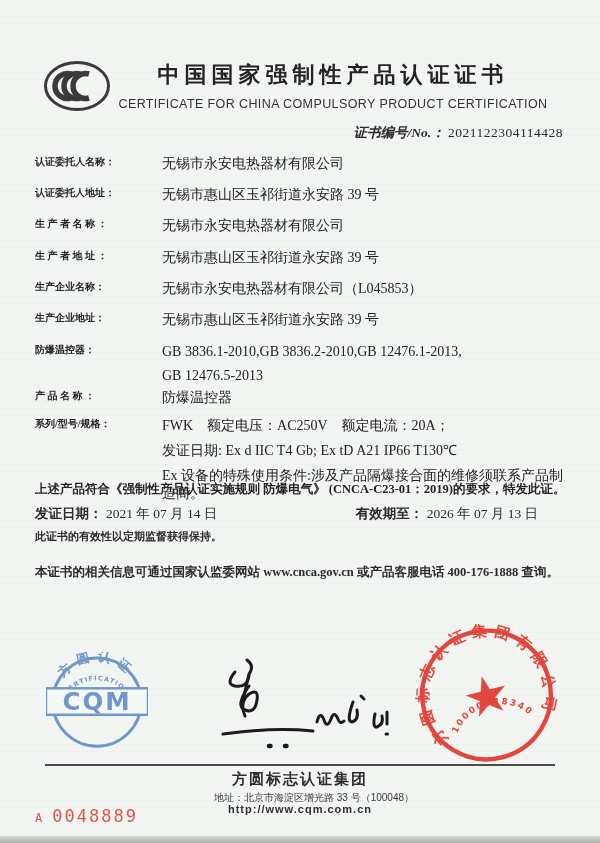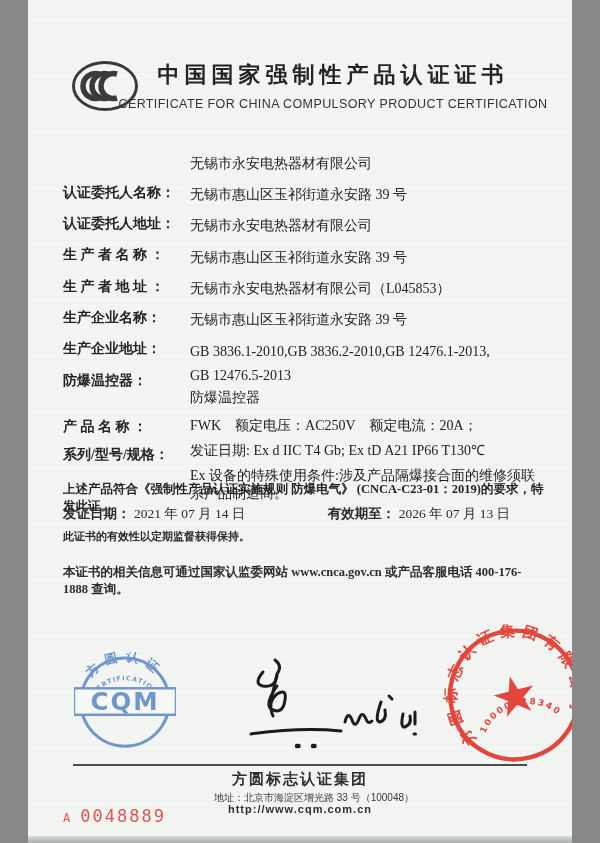--- a/index.html
+++ b/index.html
@@ -1,39 +1,39 @@
 <!DOCTYPE html>
 <html><head>
 <meta charset="utf-8">
 <style>
   * { margin:0; padding:0; box-sizing:border-box; }
   html,body { background:#888; }
   .page {
-    position:relative; width:544px; height:843px; margin:0 auto;
+    position:relative; width:600px; height:843px; margin:0 auto;
     background:#f2f5f1;
     background-image: repeating-linear-gradient(0deg, rgba(160,185,175,0.045) 0 1px, transparent 1px 7px);
     font-family:"Liberation Serif", serif;
     color:#2b2b2b; overflow:hidden;
   }
   .scan-edge { position:absolute; left:0; right:0; bottom:0; height:7px;
     background:linear-gradient(#daddd8,#a9ada9); }
 
   
   .ccc-logo { position:absolute; left:43px; top:60px; }
   .head-text { position:absolute; left:66px; right:0; top:60px; text-align:center; }
   .title { font-size:22px; font-weight:bold; letter-spacing:5px; color:#242424; }
   .subtitle { margin-top:7px; font-size:12.5px; letter-spacing:0.4px; color:#333;
     font-family:"Liberation Sans", sans-serif; }
   .certno { position:absolute; top:124px; right:37px; font-size:13.5px; }
   .certno .lbl { font-weight:bold; font-style:italic; }
   .certno .num { font-family:"Liberation Serif", serif; letter-spacing:0.5px; }
 
   
   .row { position:absolute; left:35px; right:26px; display:flex; align-items:flex-start; }
-  .row .label { flex:0 0 127px; font-weight:bold; font-size:14px; color:#242424;margin-top:29px; }
+  .row .label { flex:0 0 127px; font-weight:bold; font-size:10px; color:#242424; }
   .row .value { flex:1; font-size:14px; color:#222; line-height:18px; }
   .vline { display:block; }
   .vline + .vline { margin-top:6px; }
   .r9 .vline + .vline { margin-top:7px; }
 
   .statement { position:absolute; left:35px; right:27px; top:481px;
     font-size:12.5px; font-weight:bold; color:#242424; }
   .dates { position:absolute; left:35px; right:62px; top:505px; display:flex;
     justify-content:space-between; font-size:13.5px; }
   .dates .lbl { font-weight:bold;margin-top:19px; }
@@ -67,20 +67,24 @@
       <path d="M28,14 A12.5,12.5 0 1 0 28,38" fill="none" stroke="#3a3a3a" stroke-width="5.5"></path>
       <path d="M37,14 A12.5,12.5 0 1 0 37,38" fill="none" stroke="#3a3a3a" stroke-width="5.5"></path>
       <path d="M46,14 A12.5,12.5 0 1 0 46,38" fill="none" stroke="#3a3a3a" stroke-width="5.5"></path>
     </svg>
   </div>
 
   <div class="head-text">
     <div class="title">中国国家强制性产品认证证书</div>
     <div class="subtitle">CERTIFICATE FOR CHINA COMPULSORY PRODUCT CERTIFICATION</div>
   </div>
+  <div class="certno">
+    <span class="lbl">证书编号/No.：</span>
+    <span class="num">2021122304114428</span>
+  </div>
 
   <div class="row" style="top:155px">
     <span class="label">认证委托人名称：</span>
     <span class="value">无锡市永安电热器材有限公司</span>
   </div>
   <div class="row" style="top:186px">
     <span class="label">认证委托人地址：</span>
     <span class="value">无锡市惠山区玉祁街道永安路 39 号</span>
   </div>
   <div class="row" style="top:217px">

